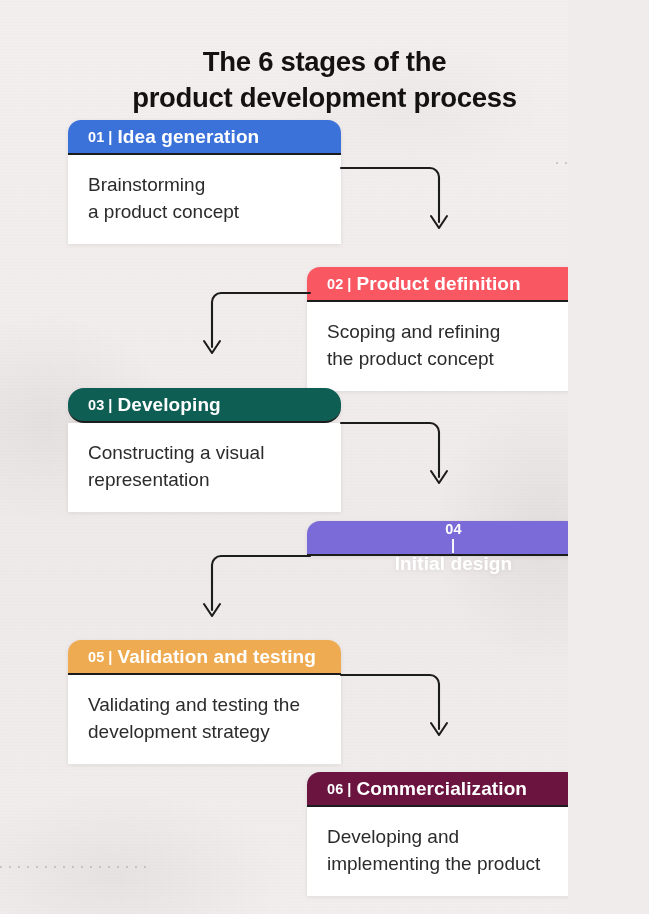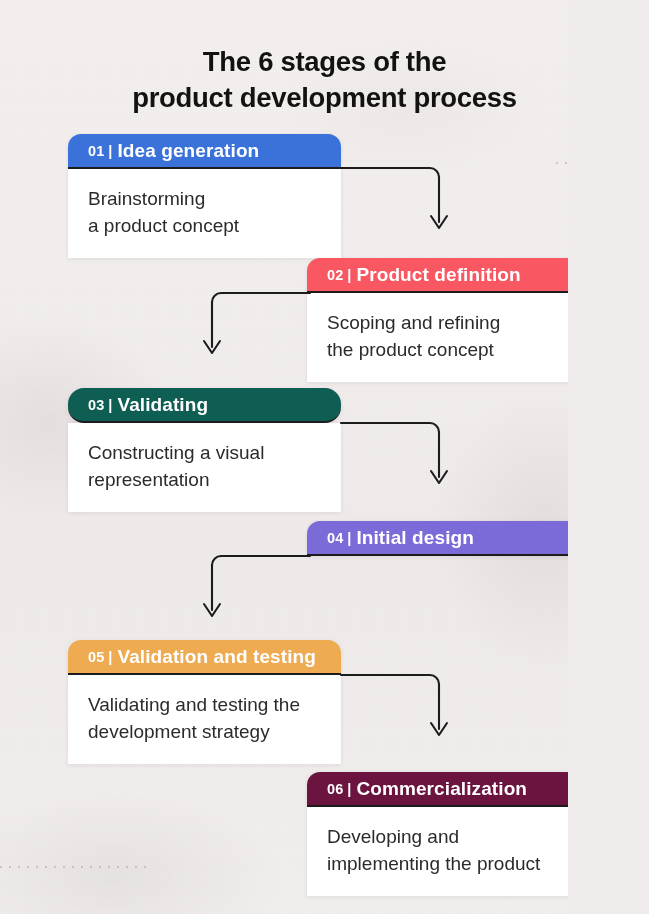--- a/index.html
+++ b/index.html
@@ -118,67 +118,67 @@
 
   <div id="grain"></div>
 
   <div class="dotrule" style="left:578px; top:95px; width:71px;"></div>
   <div class="dotrule" style="left:556px; top:162px; width:93px;"></div>
   <div class="dotrule" style="left:0px;  top:866px; width:146px;"></div>
 
   <h1 id="title">The 6 stages of the
 product development process</h1>
 
-  <div class="card" style="left:68px; top:134px;">
+  <div class="card" style="left:68px; top:120px;">
     <div class="card-header" style="background:#3b72d9;">
       <span class="num">01</span>
       <span class="sep">|</span>
       <span class="ttl">Idea generation</span>
     </div>
     <div class="card-body">Brainstorming
 a product concept</div>
   </div>
 
   <svg class="arrow" style="left:341px; top:160px;" width="115" height="80" viewBox="0 0 115 80">
     <path d="M0 8 H89 a9 9 0 0 1 9 9 V62" fill="none" stroke="#1c1c1c" stroke-width="2.1" stroke-linecap="round"></path>
     <path d="M90 56 L98 68 L106 56" fill="none" stroke="#1c1c1c" stroke-width="2.1" stroke-linecap="round" stroke-linejoin="round"></path>
   </svg>
 
-  <div class="card" style="left:307px; top:258px;">
+  <div class="card" style="left:307px; top:267px;">
     <div class="card-header" style="background:#f95863;">
       <span class="num">02</span>
       <span class="sep">|</span>
       <span class="ttl">Product definition</span>
     </div>
     <div class="card-body">Scoping and refining
 the product concept</div>
   </div>
 
   <svg class="arrow" style="left:195px; top:285px;" width="115" height="80" viewBox="0 0 115 80">
     <path d="M115 8 H26 a9 9 0 0 0 -9 9 V62" fill="none" stroke="#1c1c1c" stroke-width="2.1" stroke-linecap="round"></path>
     <path d="M9 56 L17 68 L25 56" fill="none" stroke="#1c1c1c" stroke-width="2.1" stroke-linecap="round" stroke-linejoin="round"></path>
   </svg>
 
   <div class="card" style="left:68px; top:388px;">
     <div class="card-header" style="background:#0e5e53;border-radius:16px;">
       <span class="num">03</span>
       <span class="sep">|</span>
-      <span class="ttl">Validating</span>
+      <span class="ttl">Developing</span>
     </div>
     <div class="card-body">Constructing a visual
 representation</div>
   </div>
 
   <svg class="arrow" style="left:341px; top:415px;" width="115" height="80" viewBox="0 0 115 80">
     <path d="M0 8 H89 a9 9 0 0 1 9 9 V62" fill="none" stroke="#1c1c1c" stroke-width="2.1" stroke-linecap="round"></path>
     <path d="M90 56 L98 68 L106 56" fill="none" stroke="#1c1c1c" stroke-width="2.1" stroke-linecap="round" stroke-linejoin="round"></path>
   </svg>
 
   <div class="card" style="left:307px; top:521px;">
-    <div class="card-header" style="background:#7b6bd8;">
+    <div class="card-header" style="background:#7b6bd8;flex-direction:column;">
       <span class="num">04</span>
       <span class="sep">|</span>
       <span class="ttl">Initial design</span>
     </div>
   </div>
 
   <svg class="arrow" style="left:195px; top:548px;" width="115" height="80" viewBox="0 0 115 80">
     <path d="M115 8 H26 a9 9 0 0 0 -9 9 V62" fill="none" stroke="#1c1c1c" stroke-width="2.1" stroke-linecap="round"></path>
     <path d="M9 56 L17 68 L25 56" fill="none" stroke="#1c1c1c" stroke-width="2.1" stroke-linecap="round" stroke-linejoin="round"></path>
   </svg>

